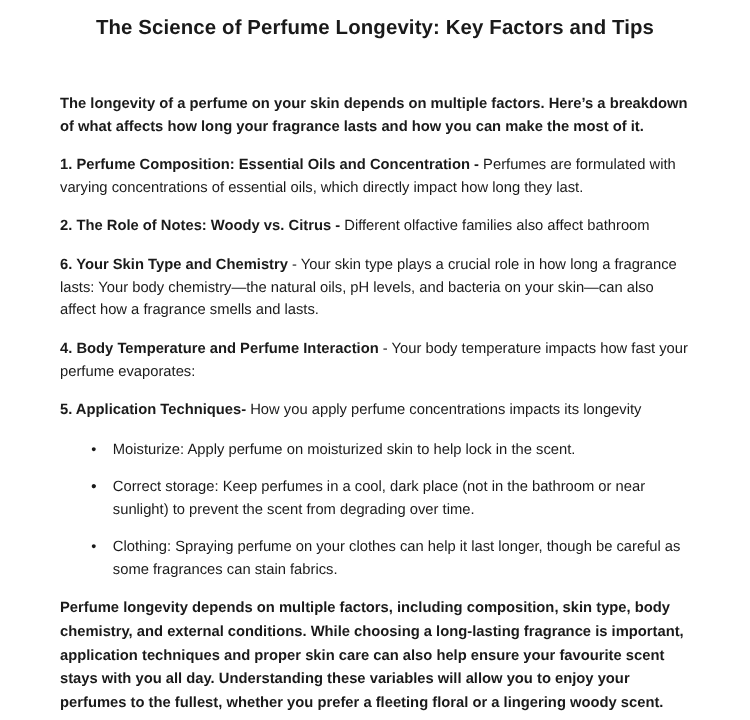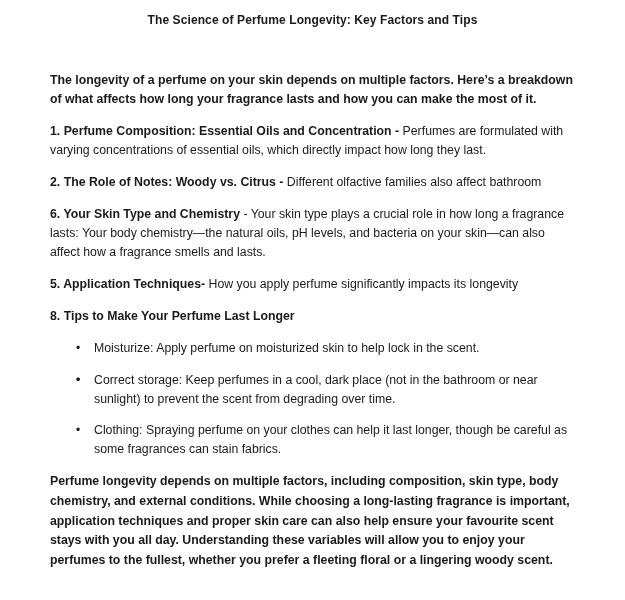--- a/index.html
+++ b/index.html
@@ -13,21 +13,21 @@
     font-family: "Liberation Sans", sans-serif;
     color: #1a1a1a;
     overflow: hidden;
   }
   .page {
     width: 625px;
     box-sizing: border-box;
     padding: 10px 50px 10px 50px;
   }
   .doc-title {
-    font-size: 12px;
+    font-size: 17px;
     font-weight: bold;
     text-align: center;
     margin: 3px 0 12px 0;
     letter-spacing: 0.1px;
   }
   .para {
     font-size: 12.3px;
     line-height: 1.55;
     margin: 0 0 13px 0;
     text-align: left;
@@ -83,29 +83,29 @@
   </p>
 
   <p class="para">
     <span class="lead-bold">2. The Role of Notes: Woody vs. Citrus -</span><span> Different olfactive families also affect bathroom</span>
   </p>
 
   <p class="para">
     <span class="lead-bold">6. Your Skin Type and Chemistry</span><span> - Your skin type plays a crucial role in how long a fragrance lasts: Your body chemistry—the natural oils, pH levels, and bacteria on your skin—can also affect how a fragrance smells and lasts.</span>
   </p>
 
+  <p class="para">
+    <span class="lead-bold">4. Body Temperature and Perfume Interaction</span><span> - Your body temperature impacts how fast your perfume evaporates:</span>
+  </p>
 
   <p class="para">
-    <span class="lead-bold">5. Application Techniques-</span><span> How you apply perfume significantly impacts its longevity</span>
+    <span class="lead-bold">5. Application Techniques-</span><span> How you apply perfume concentrations impacts its longevity</span>
   </p>
 
 
-  <p class="para">
-    <span class="lead-bold">8. Tips to Make Your Perfume Last Longer</span><span></span>
-  </p>
 
   <ul class="list">
     <li class="list-item">
       <span class="bullet">•</span>
       <span>Moisturize: Apply perfume on moisturized skin to help lock in the scent.</span>
     </li>
     <li class="list-item">
       <span class="bullet">•</span>
     </li>
     <li class="list-item">

